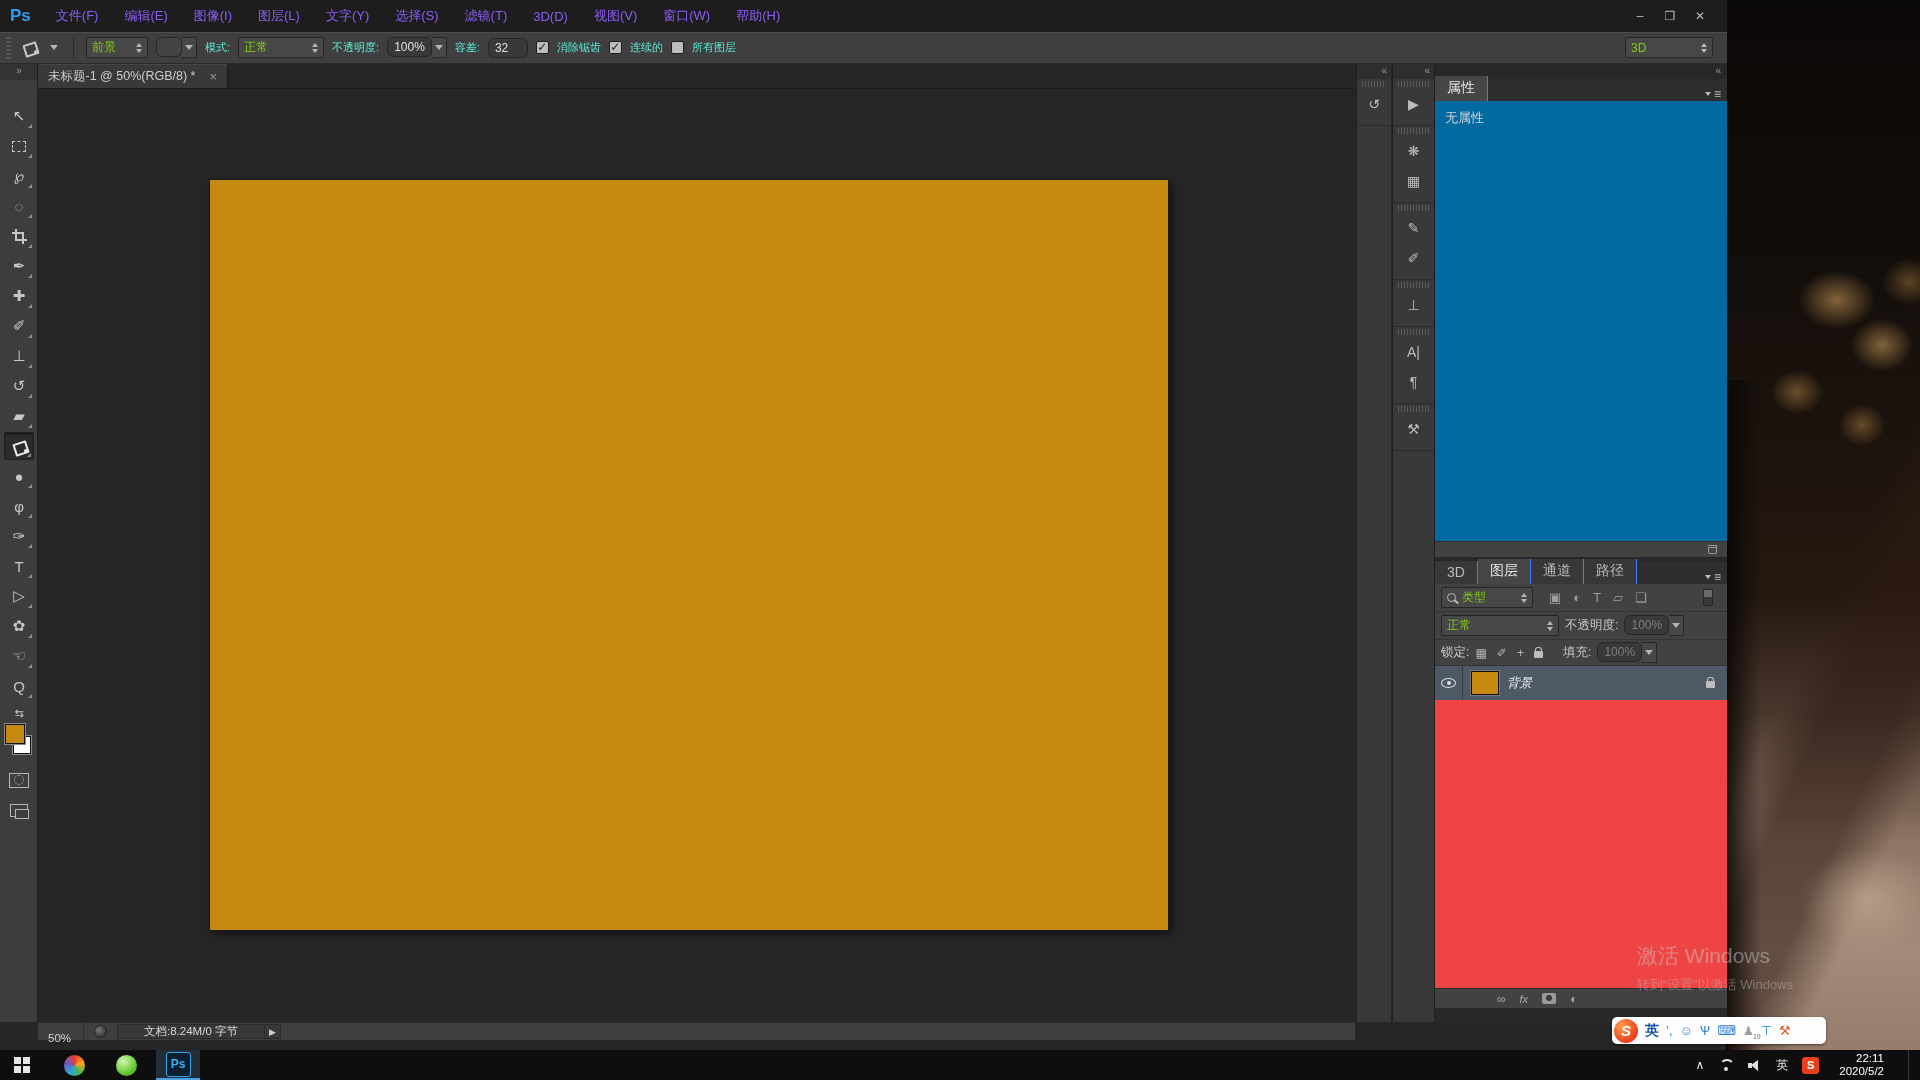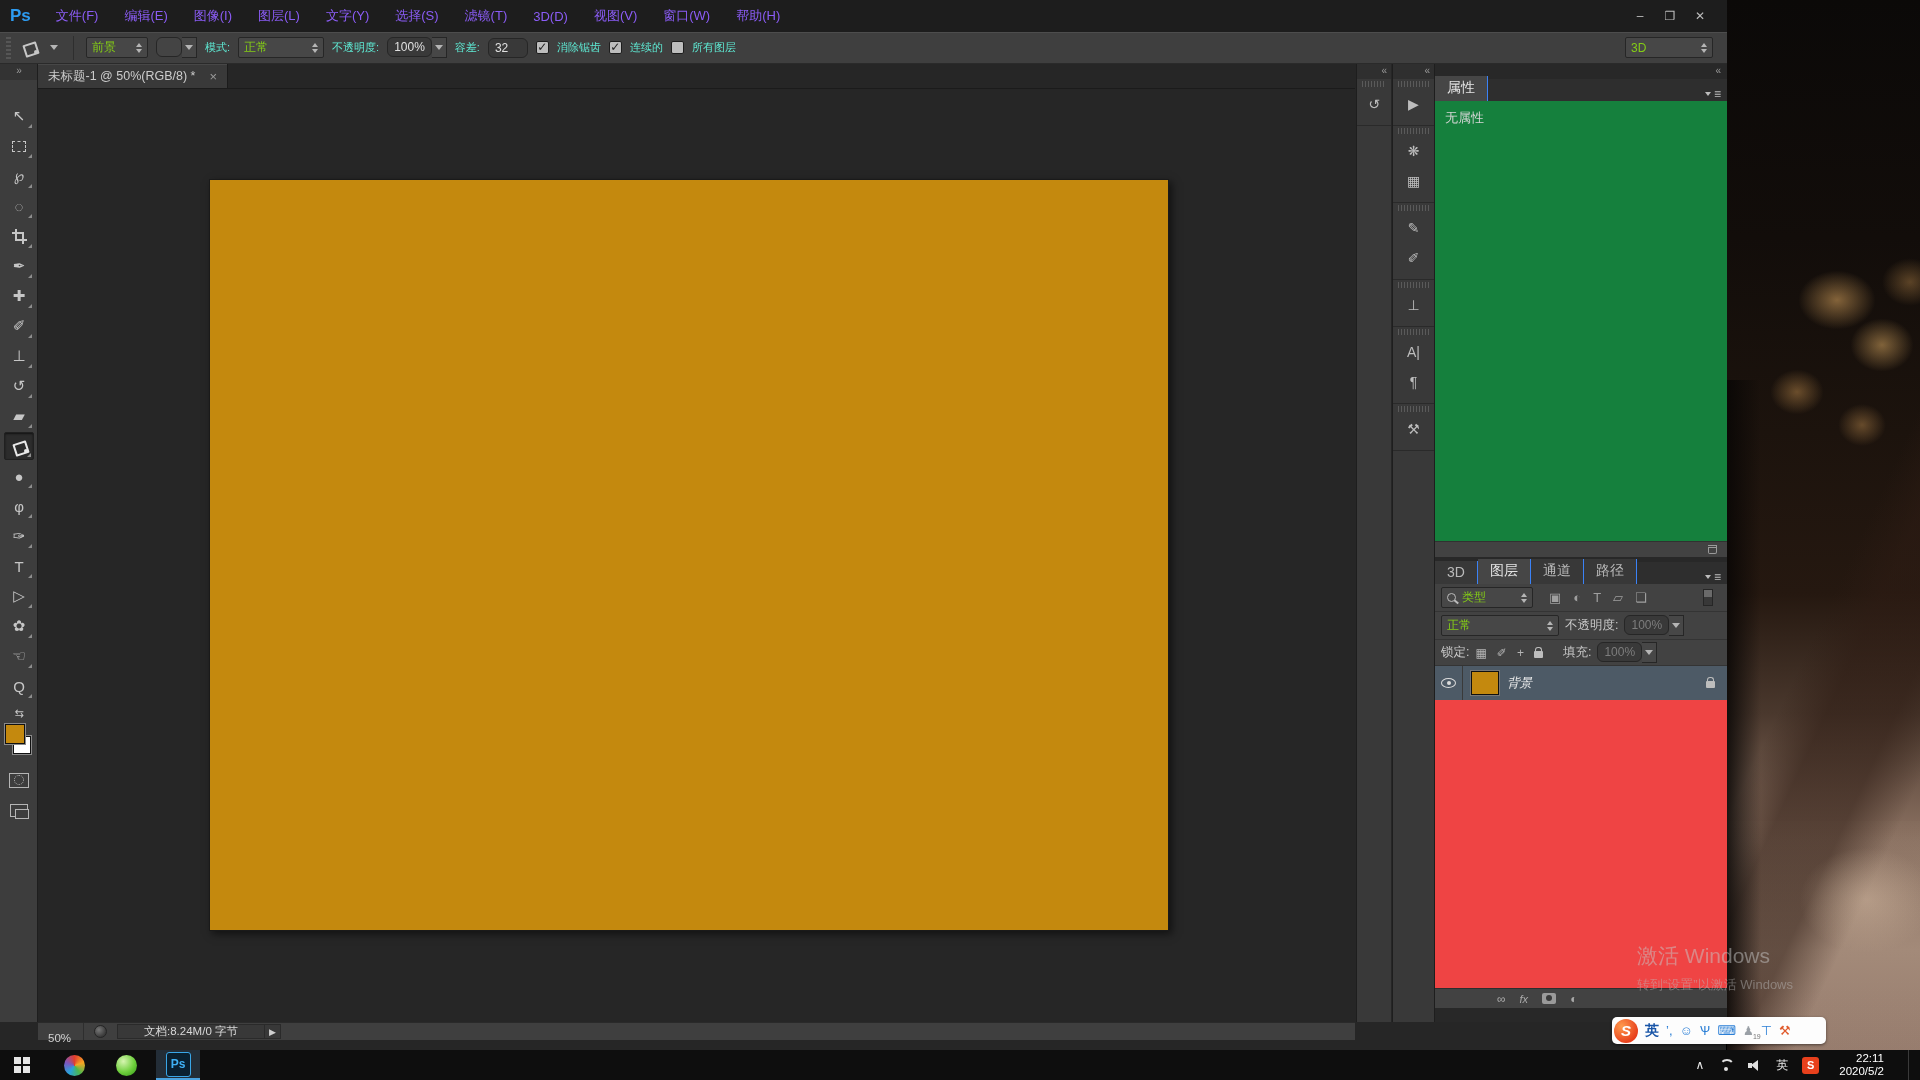--- a/index.html
+++ b/index.html
@@ -97,21 +97,21 @@
   .sbtn{height:30px;display:flex;align-items:center;justify-content:center;color:#bdbdbd;font-size:14px}
 
   
   #dock{left:1434px;top:64px;width:293px;height:958px;background:#282828;border-left:1px solid #1e1e1e}
   .dock-head{height:15px;color:#9a9a9a;font-size:10px;text-align:right;padding-right:6px;line-height:13px}
   .panel-tabs{height:22px;background:#2e2e2e;display:flex;align-items:flex-end}
   .ptab{padding:3px 12px 4px;font-size:14px;color:#b9b9b9;background:#383838;border-right:1px solid #3b82f6}
   .ptab.active{background:#464646;color:#e3e3e3}
   .pm{margin-left:auto;display:flex;align-items:center;gap:3px;padding-right:6px;color:#bdbdbd;font-size:12px}
   .pm::before{content:"";width:0;height:0;border-left:3px solid transparent;border-right:3px solid transparent;border-top:4px solid #bdbdbd}
-  #props-body{background:#15803d;height:440px;position:relative}
+  #props-body{background:#0369a1;height:440px;position:relative}
   #props-msg{padding:8px 10px;font-size:13px;color:#d6d6d6}
   #props-foot{height:16px;background:#424242;border-top:1px solid #313131;display:flex;justify-content:flex-end;align-items:center;padding-right:10px}
   .i-trash{width:9px;height:9px;border:1px solid #9a9a9a;border-top:3px double #9a9a9a;border-radius:0 0 2px 2px}
 
   #layers-body{background:#424242}
   .lrow{display:flex;align-items:center;gap:6px;padding:0 6px;border-bottom:1px solid #343434}
   .lcombo-ic{display:flex;gap:12px;margin-left:10px;color:#9f9f9f;font-size:13px}
   .lf-toggle{width:10px;height:17px;margin-left:auto;margin-right:8px;border:1px solid #262626;background:linear-gradient(#6a6a6a 0 45%,#383838 45%)}
   .i-magnify{width:9px;height:9px;border:1.5px solid #bbb;border-radius:50%;position:relative;flex:none}
   .i-magnify::after{content:"";position:absolute;width:5px;height:1.5px;background:#bbb;right:-4px;bottom:-1px;transform:rotate(40deg)}

